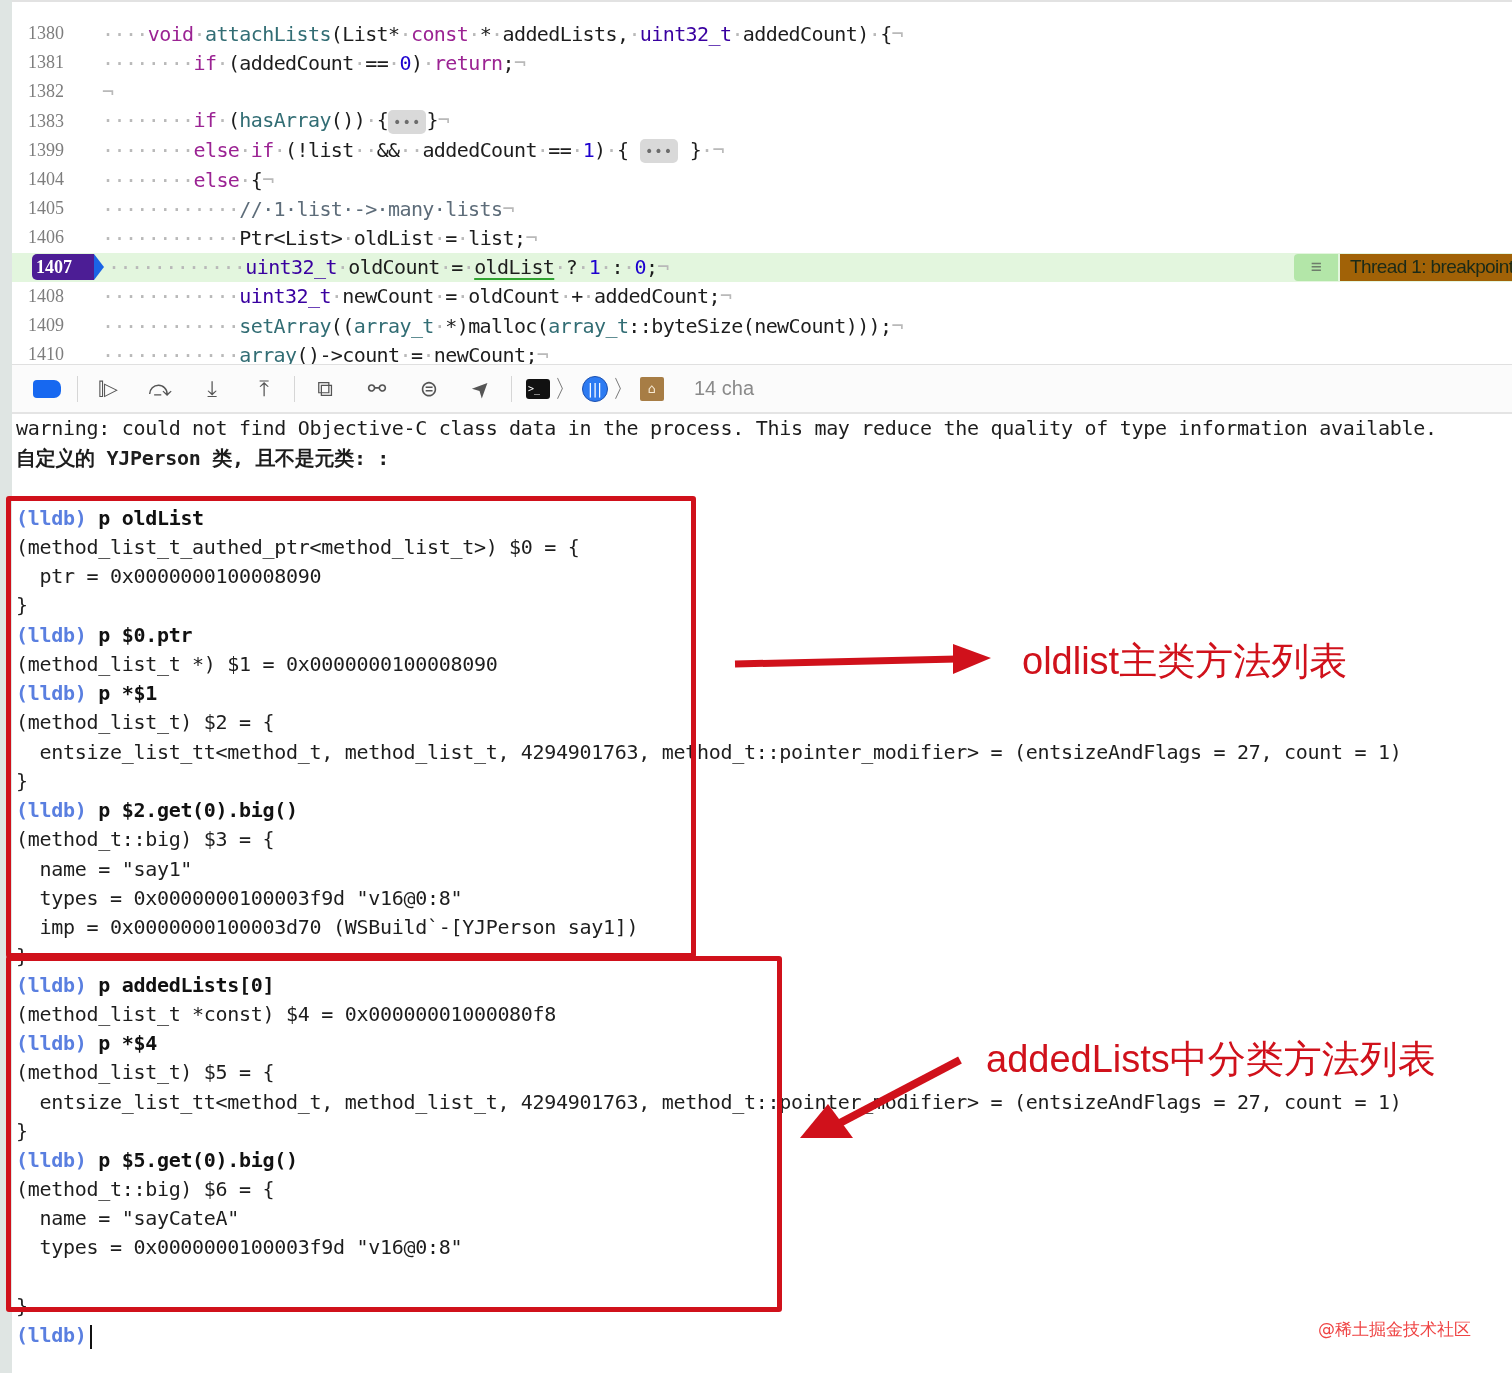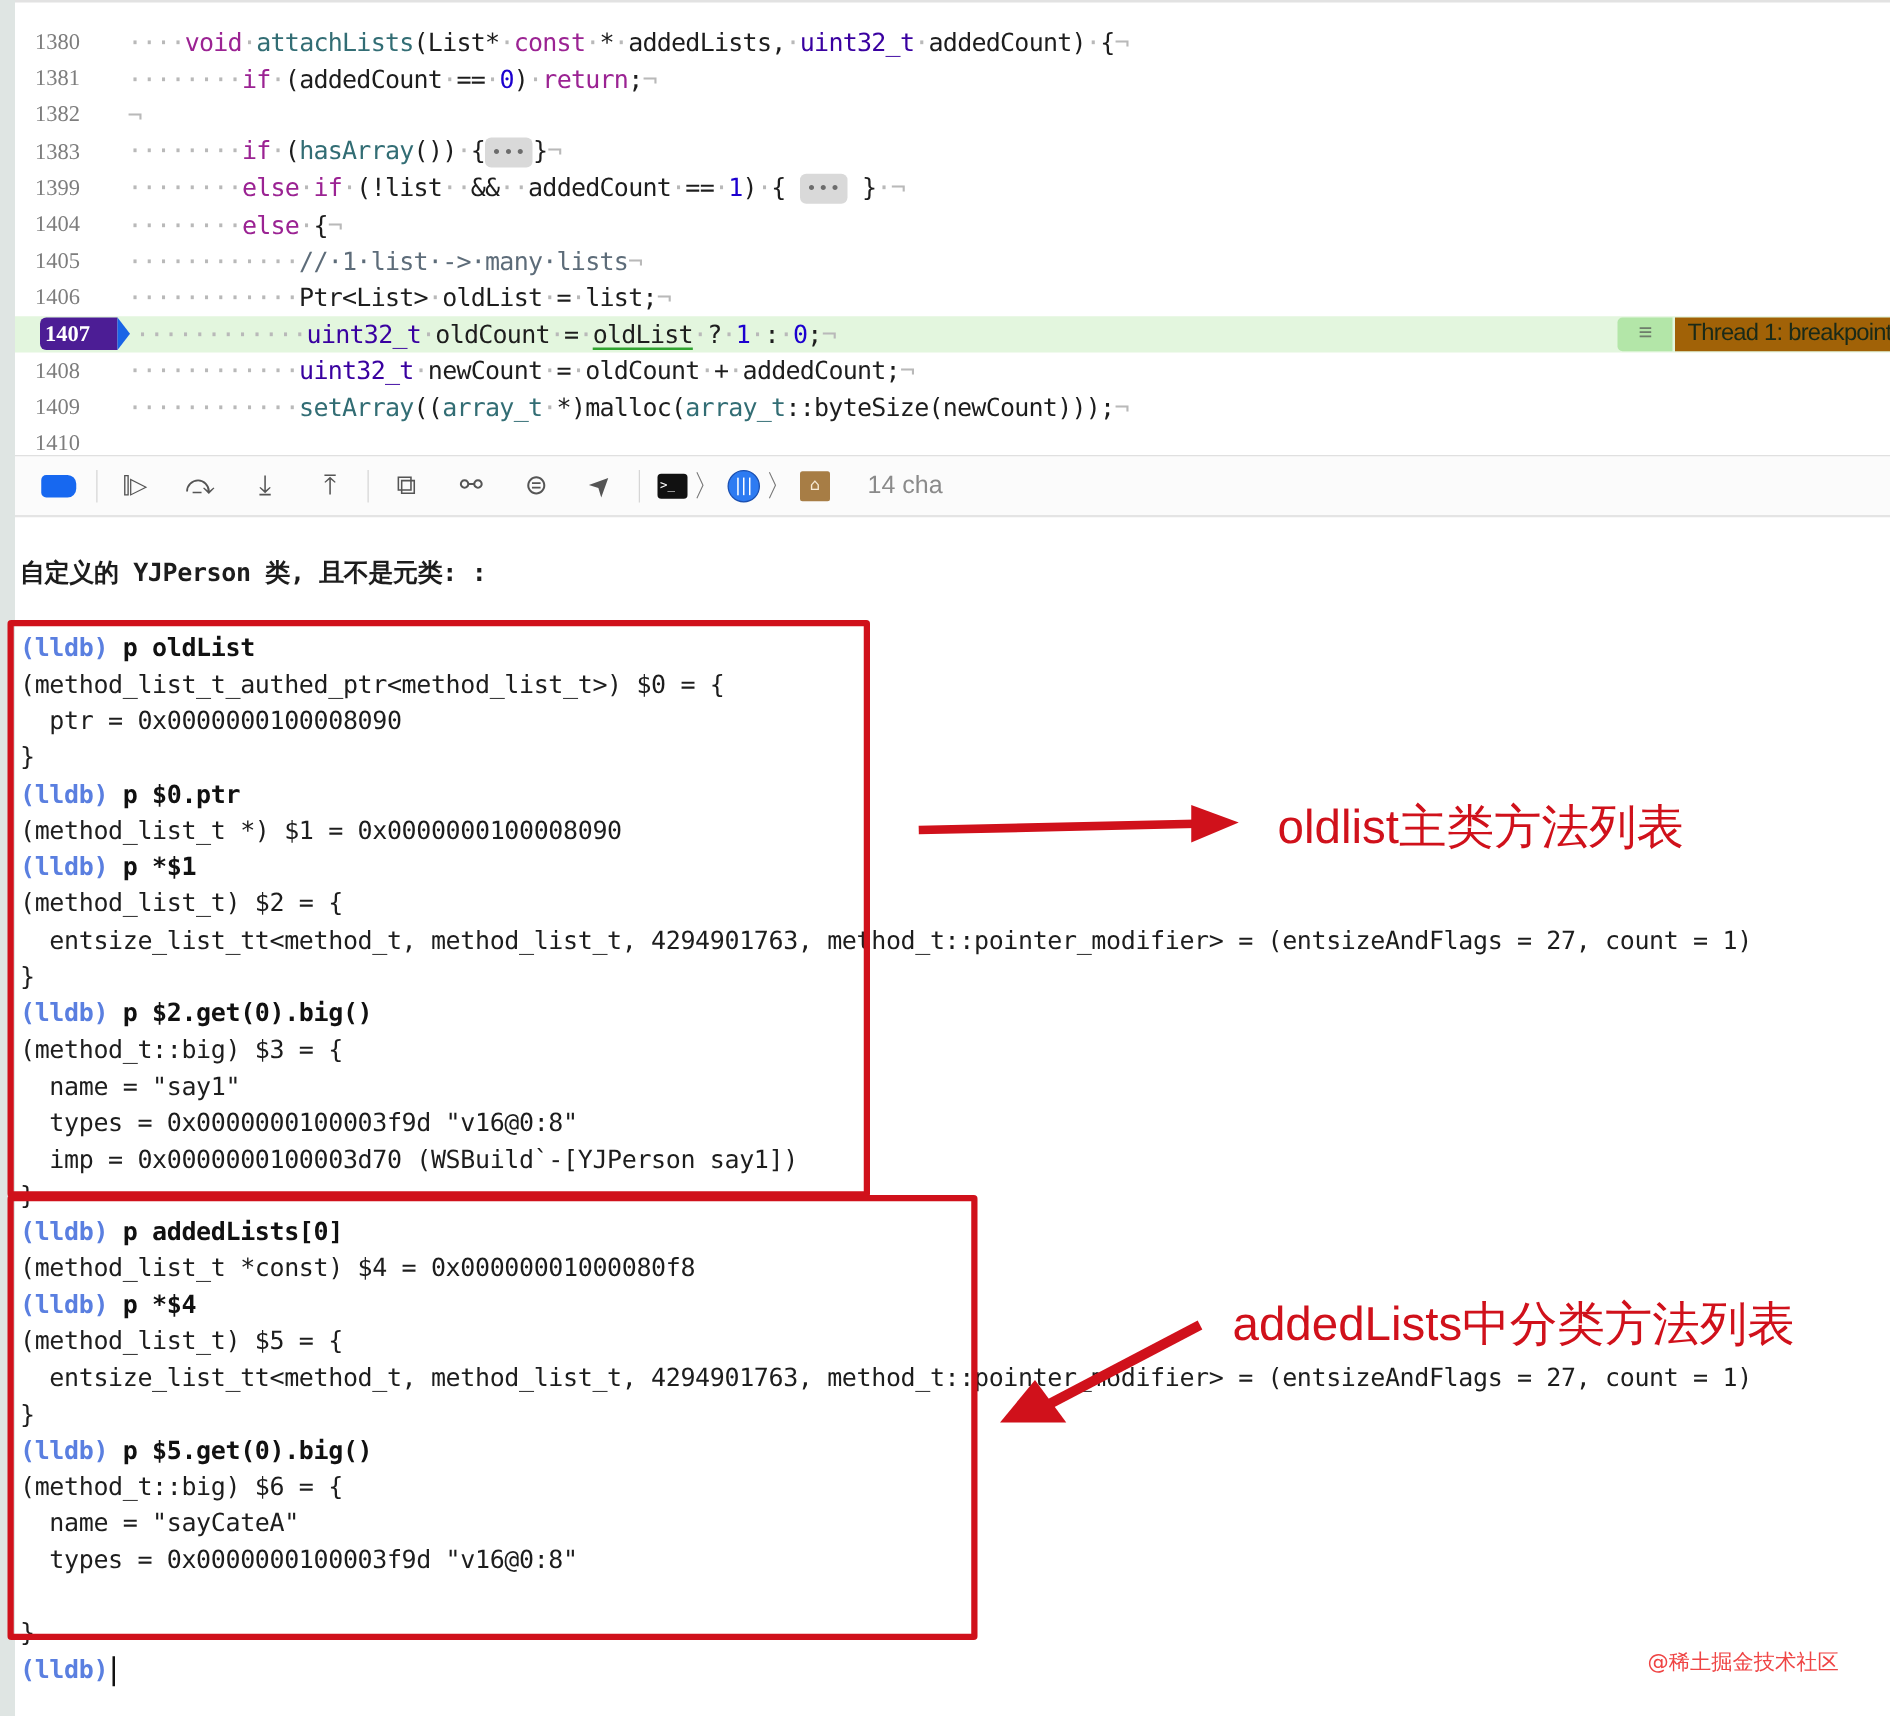--- a/index.html
+++ b/index.html
@@ -129,21 +129,21 @@
     <div class="code-line" style="top: 46.2px;"><span class="line-num">1381</span><span class="code" style="margin-left: 24px;"><span class="ws">········</span><span class="kw">if</span><span class="ws">·</span><span class="pl">(addedCount</span><span class="ws">·</span><span class="pl">==</span><span class="ws">·</span><span class="num">0</span><span class="pl">)</span><span class="ws">·</span><span class="kw">return</span><span class="pl">;</span><span class="ws">¬</span></span></div>
     <div class="code-line" style="top: 75.4px;"><span class="line-num">1382</span><span class="code" style="margin-left: 24px;"><span class="ws"></span><span class="ws">¬</span></span></div>
     <div class="code-line" style="top: 104.6px;"><span class="line-num">1383</span><span class="code" style="margin-left: 24px;"><span class="ws">········</span><span class="kw">if</span><span class="ws">·</span><span class="pl">(</span><span class="fn">hasArray</span><span class="pl">())</span><span class="ws">·</span><span class="pl">{</span><span class="fold">•••</span><span class="pl">}</span><span class="ws">¬</span></span></div>
     <div class="code-line" style="top: 133.8px;"><span class="line-num">1399</span><span class="code" style="margin-left: 24px;"><span class="ws">········</span><span class="kw">else</span><span class="ws">·</span><span class="kw">if</span><span class="ws">·</span><span class="pl">(!list</span><span class="ws">··</span><span class="pl">&amp;&amp;</span><span class="ws">··</span><span class="pl">addedCount</span><span class="ws">·</span><span class="pl">==</span><span class="ws">·</span><span class="num">1</span><span class="pl">)</span><span class="ws">·</span><span class="pl">{</span><span class="ws"> </span><span class="fold">•••</span><span class="ws"> </span><span class="pl">}</span><span class="ws">·¬</span></span></div>
     <div class="code-line" style="top: 163px;"><span class="line-num">1404</span><span class="code" style="margin-left: 24px;"><span class="ws">········</span><span class="kw">else</span><span class="ws">·</span><span class="pl">{</span><span class="ws">¬</span></span></div>
     <div class="code-line" style="top: 192.2px;"><span class="line-num">1405</span><span class="code" style="margin-left: 24px;"><span class="ws">············</span><span class="cmt">//·1·list·-&gt;·many·lists</span><span class="ws">¬</span></span></div>
     <div class="code-line" style="top: 221.4px;"><span class="line-num">1406</span><span class="code" style="margin-left: 24px;"><span class="ws">············</span><span class="pl">Ptr&lt;List&gt;</span><span class="ws">·</span><span class="pl">oldList</span><span class="ws">·</span><span class="pl">=</span><span class="ws">·</span><span class="pl">list;</span><span class="ws">¬</span></span></div>
     <div class="code-line highlight" style="top: 250.6px;"><span class="line-num current">1407</span><span class="code" style="margin-left: 10px;"><span class="ws">············</span><span class="ty">uint32_t</span><span class="ws">·</span><span class="pl">oldCount</span><span class="ws">·</span><span class="pl">=</span><span class="ws">·</span><span class="pl ul">oldList</span><span class="ws">·</span><span class="pl">?</span><span class="ws">·</span><span class="num">1</span><span class="ws">·</span><span class="pl">:</span><span class="ws">·</span><span class="num">0</span><span class="pl">;</span><span class="ws">¬</span></span><div class="thread-badge"><span class="menu">≡</span><span class="label">Thread 1: breakpoint</span></div></div>
     <div class="code-line" style="top: 279.8px;"><span class="line-num">1408</span><span class="code" style="margin-left: 24px;"><span class="ws">············</span><span class="ty">uint32_t</span><span class="ws">·</span><span class="pl">newCount</span><span class="ws">·</span><span class="pl">=</span><span class="ws">·</span><span class="pl">oldCount</span><span class="ws">·</span><span class="pl">+</span><span class="ws">·</span><span class="pl">addedCount;</span><span class="ws">¬</span></span></div>
     <div class="code-line" style="top: 309px;"><span class="line-num">1409</span><span class="code" style="margin-left: 24px;"><span class="ws">············</span><span class="fn">setArray</span><span class="pl">((</span><span class="fn">array_t</span><span class="ws">·</span><span class="pl">*)malloc(</span><span class="fn">array_t</span><span class="pl">::byteSize(newCount)));</span><span class="ws">¬</span></span></div>
-    <div class="code-line" style="top: 338.2px;"><span class="line-num">1410</span></div>
+    <div class="code-line" style="top: 338.2px;"><span class="line-num">1410</span><span class="code" style="margin-left: 24px;"><span class="ws">············</span><span class="fn">array</span><span class="pl">()-&gt;count</span><span class="ws">·</span><span class="pl">=</span><span class="ws">·</span><span class="pl">newCount;</span><span class="ws">¬</span></span></div>
   </div>
 
 <div class="debug-bar">
   <div class="tb-icon" style="margin-left:20px;">
     <div class="bp-toggle"></div>
   </div>
   <div class="tb-sep"></div>
   <div class="tb-icon">
       <span style="font-size:18px;">⫿▷</span>
     </div>
@@ -201,20 +201,21 @@
     <div class="con-line" style="top: 324px;"><span class="pl">  entsize_list_tt&lt;method_t, method_list_t, 4294901763, method_t::pointer_modifier&gt; = (entsizeAndFlags = 27, count = 1)</span></div>
     <div class="con-line" style="top: 294px;"><span class="pl">(method_list_t) $2 = {</span></div>
     <div class="con-line" style="top: 265px;"><span class="prompt">(lldb)</span><span class="cmd"> p *$1</span></div>
     <div class="con-line" style="top: 236px;"><span class="pl">(method_list_t *) $1 = 0x0000000100008090</span></div>
     <div class="con-line" style="top: 207px;"><span class="prompt">(lldb)</span><span class="cmd"> p $0.ptr</span></div>
     <div class="con-line" style="top: 177px;"><span class="pl">}</span></div>
     <div class="con-line" style="top: 148px;"><span class="pl">  ptr = 0x0000000100008090</span></div>
     <div class="con-line" style="top: 119px;"><span class="pl">(method_list_t_authed_ptr&lt;method_list_t&gt;) $0 = {</span></div>
     <div class="con-line" style="top: 90px;"><span class="prompt">(lldb)</span><span class="cmd"> p oldList</span></div>
     <div class="con-line bold" style="top: 30px;"><span class="pl">自定义的 YJPerson 类, 且不是元类: :</span></div>
+    <div class="con-line" style="top: 0px;"><span class="pl">warning: could not find Objective-C class data in the process. This may reduce the quality of type information available.</span></div>
   <div class="red-box" style="left:-6px; top:82px; width:690px; height:462px;"></div>
   <div class="red-box" style="left:-6px; top:542px; width:776px; height:356px;"></div>
 
   <svg class="arrow" style="left:723px; top:230px;" width="260" height="30">
     <line x1="0" y1="20" x2="222" y2="15" stroke="#d0111b" stroke-width="7"></line>
     <polygon points="218,0 256,14 218,30" fill="#d0111b"></polygon>
   </svg>
   <div class="annot" style="left:1010px; top:222px;">oldlist主类方法列表</div>
 
   <svg class="arrow" style="left:786px; top:640px;" width="170" height="90">

